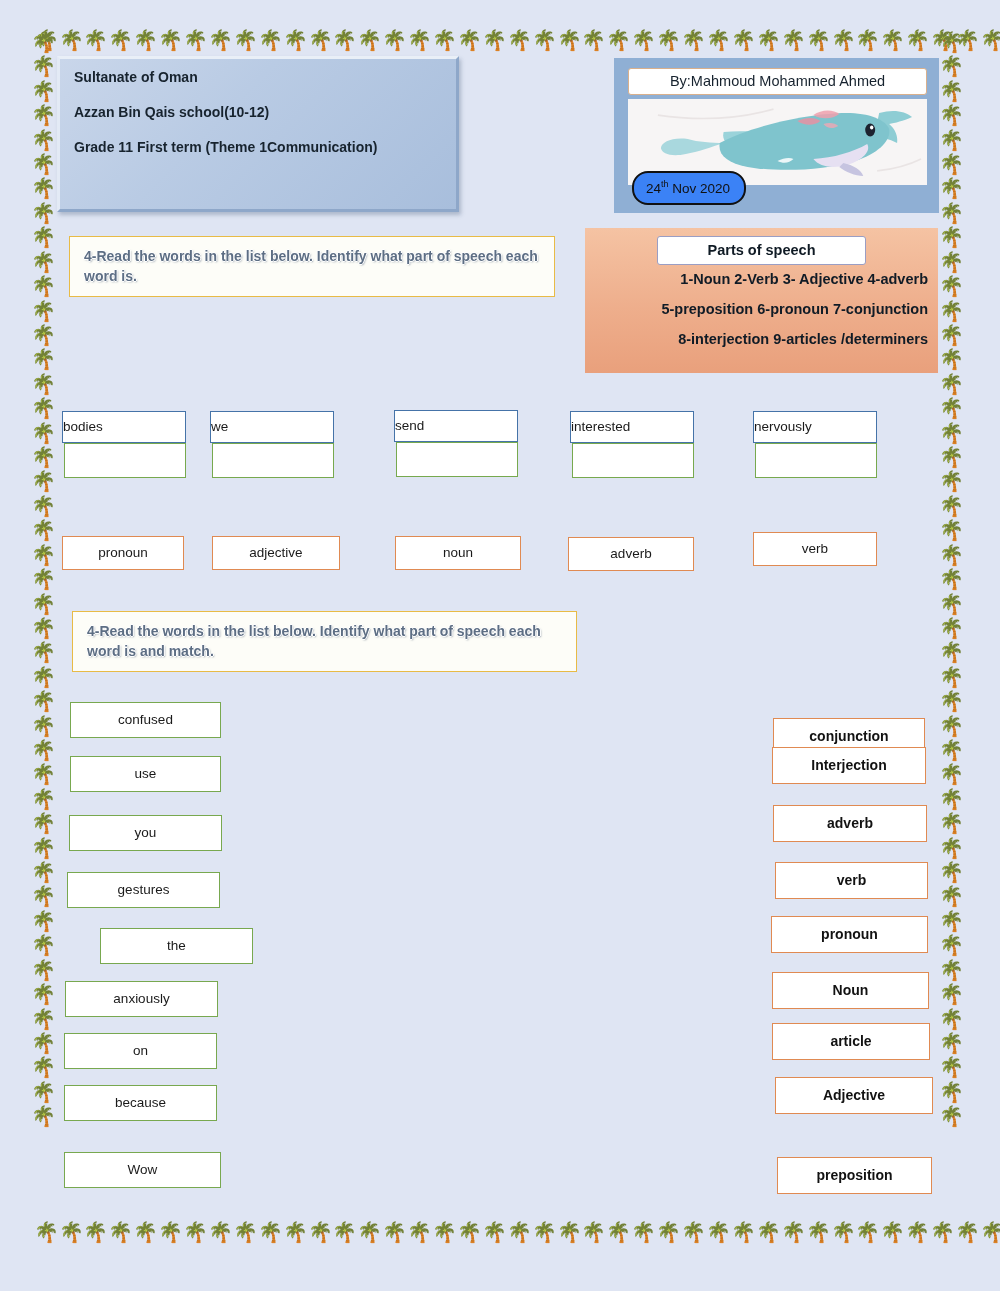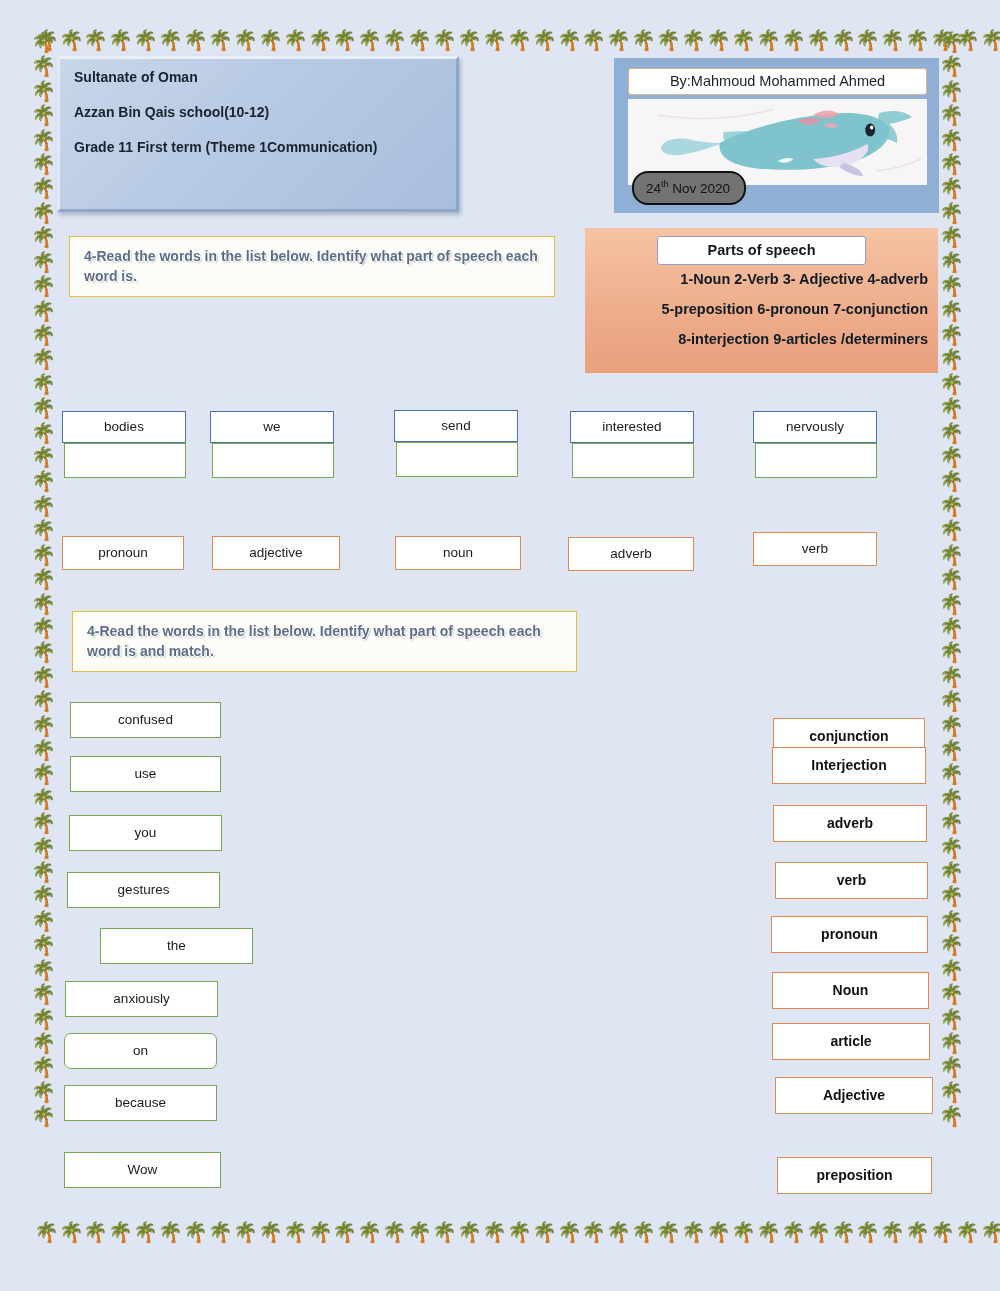--- a/index.html
+++ b/index.html
@@ -79,21 +79,21 @@
     position: relative;
     background: #f7f5f5;
     height: 86px;
     margin: 0 4px 0 6px;
     overflow: hidden;
   }
   .date-chip {
     position: absolute;
     left: 18px;
     top: 113px;
-    background: #737373;
+    background: #3b82f6;
     border: 2px solid #111111;
     border-radius: 16px;
     font-size: 13.5px;
     color: #111;
     padding: 6px 14px 7px 12px;
   }
   .date-chip sup { font-size: 9px; }
 
   
   .instruction {
@@ -145,21 +145,20 @@
     color: #101b26;
     margin: 0 0 14px 0;
     text-align: right;
   }
 
   
   .word-pair { position: absolute; }
   .word-top {
     background: #ffffff;
     border: 1.5px solid #4573a8;
-    text-align: center;
     font-size: 13.5px;
     color: #1a1a1a;
     padding: 7px 0 8px 0;
     box-sizing: border-box;
   }
   .word-blank {
     background: #ffffff;
     border: 1.5px solid #77a94e;
     height: 35px;
     box-sizing: border-box;
@@ -279,21 +278,21 @@
 <div class="instruction" id="instruction-2">
   <p>4-Read the words in the list below. Identify what part of speech each word is and match.</p>
 </div>
 
 <div class="match-left" style="left:70px; top:702px;  width:151px;">confused</div>
 <div class="match-left" style="left:70px; top:756px;  width:151px;">use</div>
 <div class="match-left" style="left:69px; top:815px;  width:153px;">you</div>
 <div class="match-left" style="left:67px; top:872px;  width:153px;">gestures</div>
 <div class="match-left" style="left:66px; top:928px;  width:153px;margin-left:34px;">the</div>
 <div class="match-left" style="left:65px; top:981px;  width:153px;">anxiously</div>
-<div class="match-left" style="left:64px; top:1033px; width:153px;border-radius:7px;">on</div>
+<div class="match-left" style="left:64px; top:1033px; width:153px;">on</div>
 <div class="match-left" style="left:64px; top:1085px; width:153px;">because</div>
 <div class="match-left" style="left:64px; top:1152px; width:157px;">Wow</div>
 
 <div class="match-right" style="left:773px; top:694px;  width:152px;margin-top:24px;">conjunction</div>
 <div class="match-right" style="left:772px; top:747px;  width:154px;">Interjection</div>
 <div class="match-right" style="left:773px; top:805px;  width:154px;">adverb</div>
 <div class="match-right" style="left:775px; top:862px;  width:153px;">verb</div>
 <div class="match-right" style="left:771px; top:916px;  width:157px;">pronoun</div>
 <div class="match-right" style="left:772px; top:972px;  width:157px;">Noun</div>
 <div class="match-right" style="left:772px; top:1023px; width:158px;">article</div>

